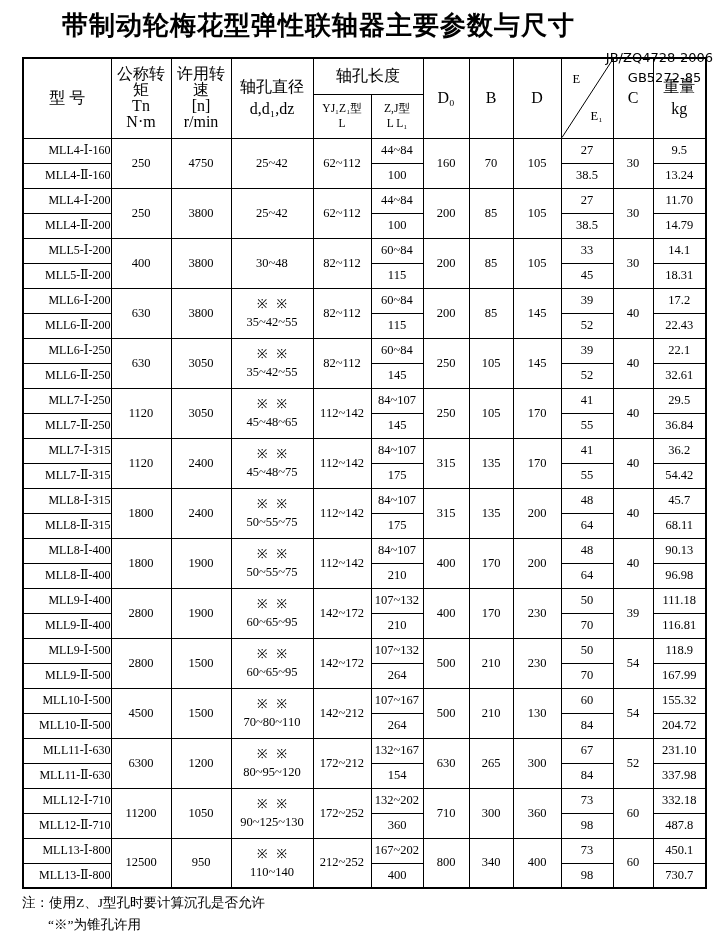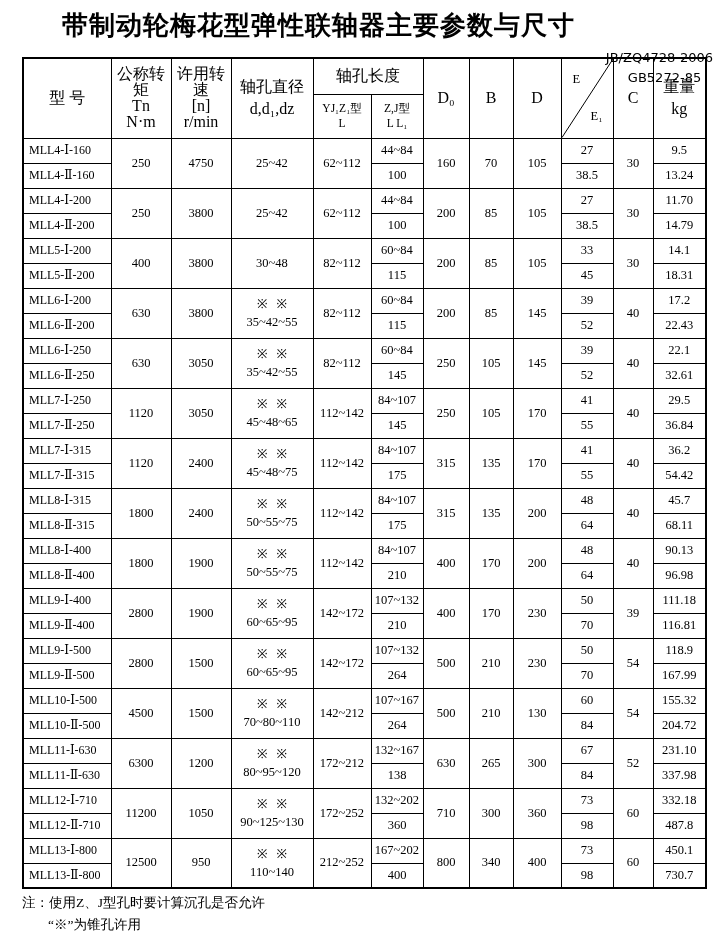--- a/index.html
+++ b/index.html
@@ -38,21 +38,21 @@
     text-align: center; vertical-align: middle;
     font-weight: normal; padding: 0; overflow: hidden;
     color: #000;
   }
   .spec thead tr.h1 { height: 36px; }
   .spec thead tr.h2 { height: 44px; }
   .spec tbody tr { height: 25px; }
   .hline { line-height: 16px; font-size: 16px; }
   .h2 .hline { font-size: 11.5px; line-height: 15px; }
   .gap { margin-top: 6px; }
-  td.model { text-align: left; padding-left: 5px; font-size: 12px; white-space: nowrap; }
+  td.model { text-align: right; padding-left: 5px; font-size: 12px; white-space: nowrap; }
   .dcell div { line-height: 18px; text-align: center; }
   .d-mark { word-spacing: 6px; }
   .d-mark:empty { display: none; }
 
   th.e-head { position: relative; }
   th.e-head svg.diag { position: absolute; left: 0; top: 0; width: 100%; height: 100%; display: block; }
   th.e-head svg.diag line { stroke: #000; stroke-width: 1; vector-effect: non-scaling-stroke; }
   .e-top { position: absolute; left: 11px; top: 13px; font-size: 12.5px; }
   .e-bot { position: absolute; right: 10px; bottom: 14px; font-size: 12.5px; }
 
@@ -447,21 +447,21 @@
     <td>132~167</td>
     <td rowspan="2">630</td>
     <td rowspan="2">265</td>
     <td rowspan="2">300</td>
     <td>67</td>
     <td rowspan="2">52</td>
     <td>231.10</td>
   </tr>
   <tr>
     <td class="model">MLL11-Ⅱ-630</td>
-    <td>138</td>
+    <td>154</td>
     <td>84</td>
     <td>337.98</td>
   </tr>
 
   <tr>
     <td class="model">MLL12-Ⅰ-710</td>
     <td rowspan="2">11200</td>
     <td rowspan="2">1050</td>
     <td rowspan="2" class="dcell">
       <div class="d-mark">※ ※</div>

